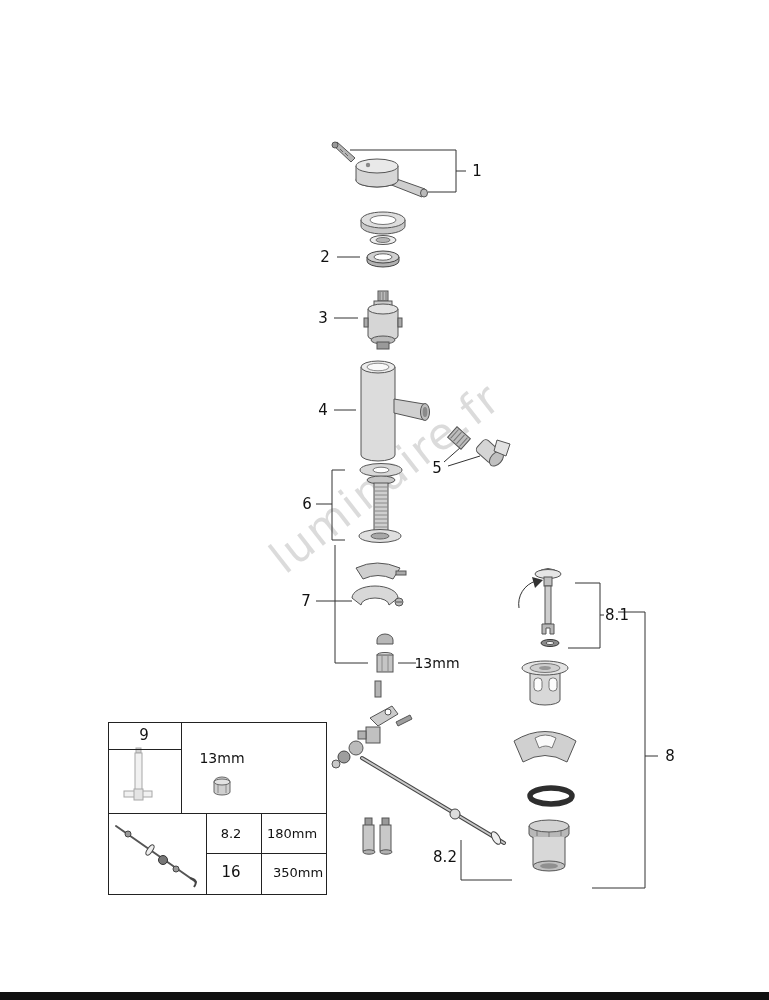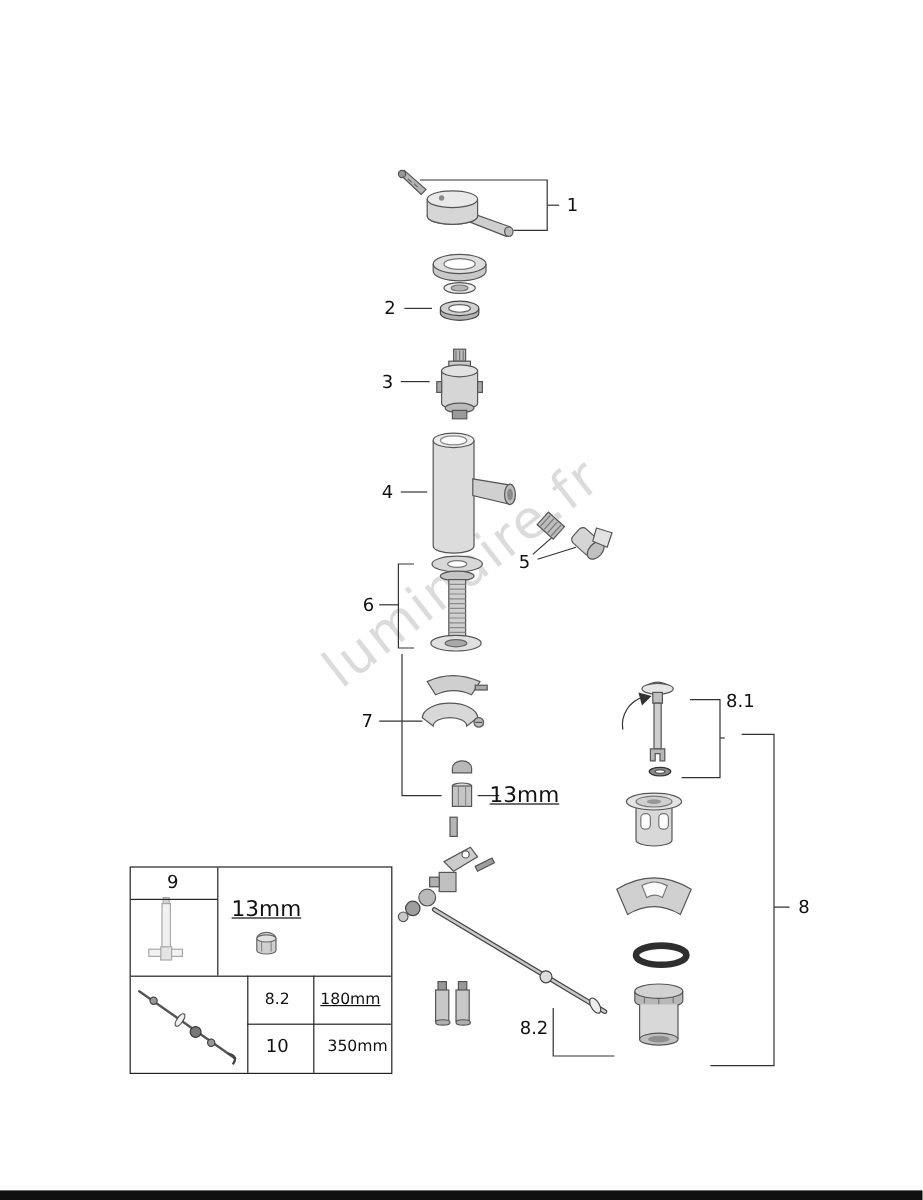--- a/index.html
+++ b/index.html
@@ -1,21 +1,21 @@
 <!DOCTYPE html>
 <html><head>
 <meta charset="utf-8">
 <style>
   html,body{margin:0;padding:0;background:#fff;}
   .stage{position:relative;width:769px;height:1000px;background:#fff;overflow:hidden;
          font-family:"DejaVu Sans",sans-serif;}
   svg{position:absolute;left:0;top:0;}
   .lbl{position:absolute;transform:translate(-50%,-50%);font-size:15px;color:#111;
        font-family:"DejaVu Sans",sans-serif;white-space:nowrap;}
-  .lbl.small{font-size:18px;text-decoration:underline;}
+  .lbl.small{font-size:14px;}
   .lbl.tbl{font-size:13px;}
   .lbl.big{font-size:15px;}
   .watermark{position:absolute;left:185px;top:452px;width:400px;text-align:center;
        transform:rotate(-38deg);font-size:44px;letter-spacing:2px;color:#bfbfbf;opacity:.55;
        font-family:"DejaVu Sans",sans-serif;pointer-events:none;}
   .table-box{position:absolute;left:108px;top:722px;width:217px;height:171px;border:1px solid #222;}
   .tline{position:absolute;background:#222;}
   .footer-bar{position:absolute;left:0;top:992px;width:769px;height:8px;background:#101010;}
 </style>
 </head>
@@ -226,33 +226,33 @@
   </svg>
 
   <span class="lbl" style="left:477px;top:171px;">1</span>
   <span class="lbl" style="left:325px;top:257px;">2</span>
   <span class="lbl" style="left:323px;top:318px;">3</span>
   <span class="lbl" style="left:323px;top:410px;">4</span>
   <span class="lbl" style="left:437px;top:468px;">5</span>
   <span class="lbl" style="left:307px;top:504px;">6</span>
   <span class="lbl" style="left:306px;top:601px;">7</span>
   <span class="lbl small" style="left:437px;top:663px;">13mm</span>
-  <span class="lbl" style="left:617px;top:584px;">8.1</span>
+  <span class="lbl" style="left:617px;top:615px;">8.1</span>
   <span class="lbl" style="left:670px;top:756px;">8</span>
   <span class="lbl" style="left:445px;top:857px;">8.2</span>
 
   <div class="table-box">
     <div class="tline" style="left:0;top:26px;width:72px;height:1px;"></div>
     <div class="tline" style="left:72px;top:0;width:1px;height:90px;"></div>
     <div class="tline" style="left:0;top:90px;width:217px;height:1px;"></div>
     <div class="tline" style="left:97px;top:90px;width:1px;height:81px;"></div>
     <div class="tline" style="left:152px;top:90px;width:1px;height:81px;"></div>
     <div class="tline" style="left:97px;top:130px;width:120px;height:1px;"></div>
   </div>
   <span class="lbl big" style="left:144px;top:735px;">9</span>
   <span class="lbl small" style="left:222px;top:758px;">13mm</span>
   <span class="lbl tbl" style="left:231px;top:833px;">8.2</span>
-  <span class="lbl tbl" style="left:292px;top:833px;text-decoration:underline;">180mm</span>
-  <span class="lbl big" style="left:231px;top:872px;">10</span>
+  <span class="lbl tbl" style="left:292px;top:833px;">180mm</span>
+  <span class="lbl big" style="left:231px;top:872px;">16</span>
   <span class="lbl tbl" style="left:298px;top:872px;">350mm</span>
 
   <div class="footer-bar"></div>
 </div>
 
 </body></html>

